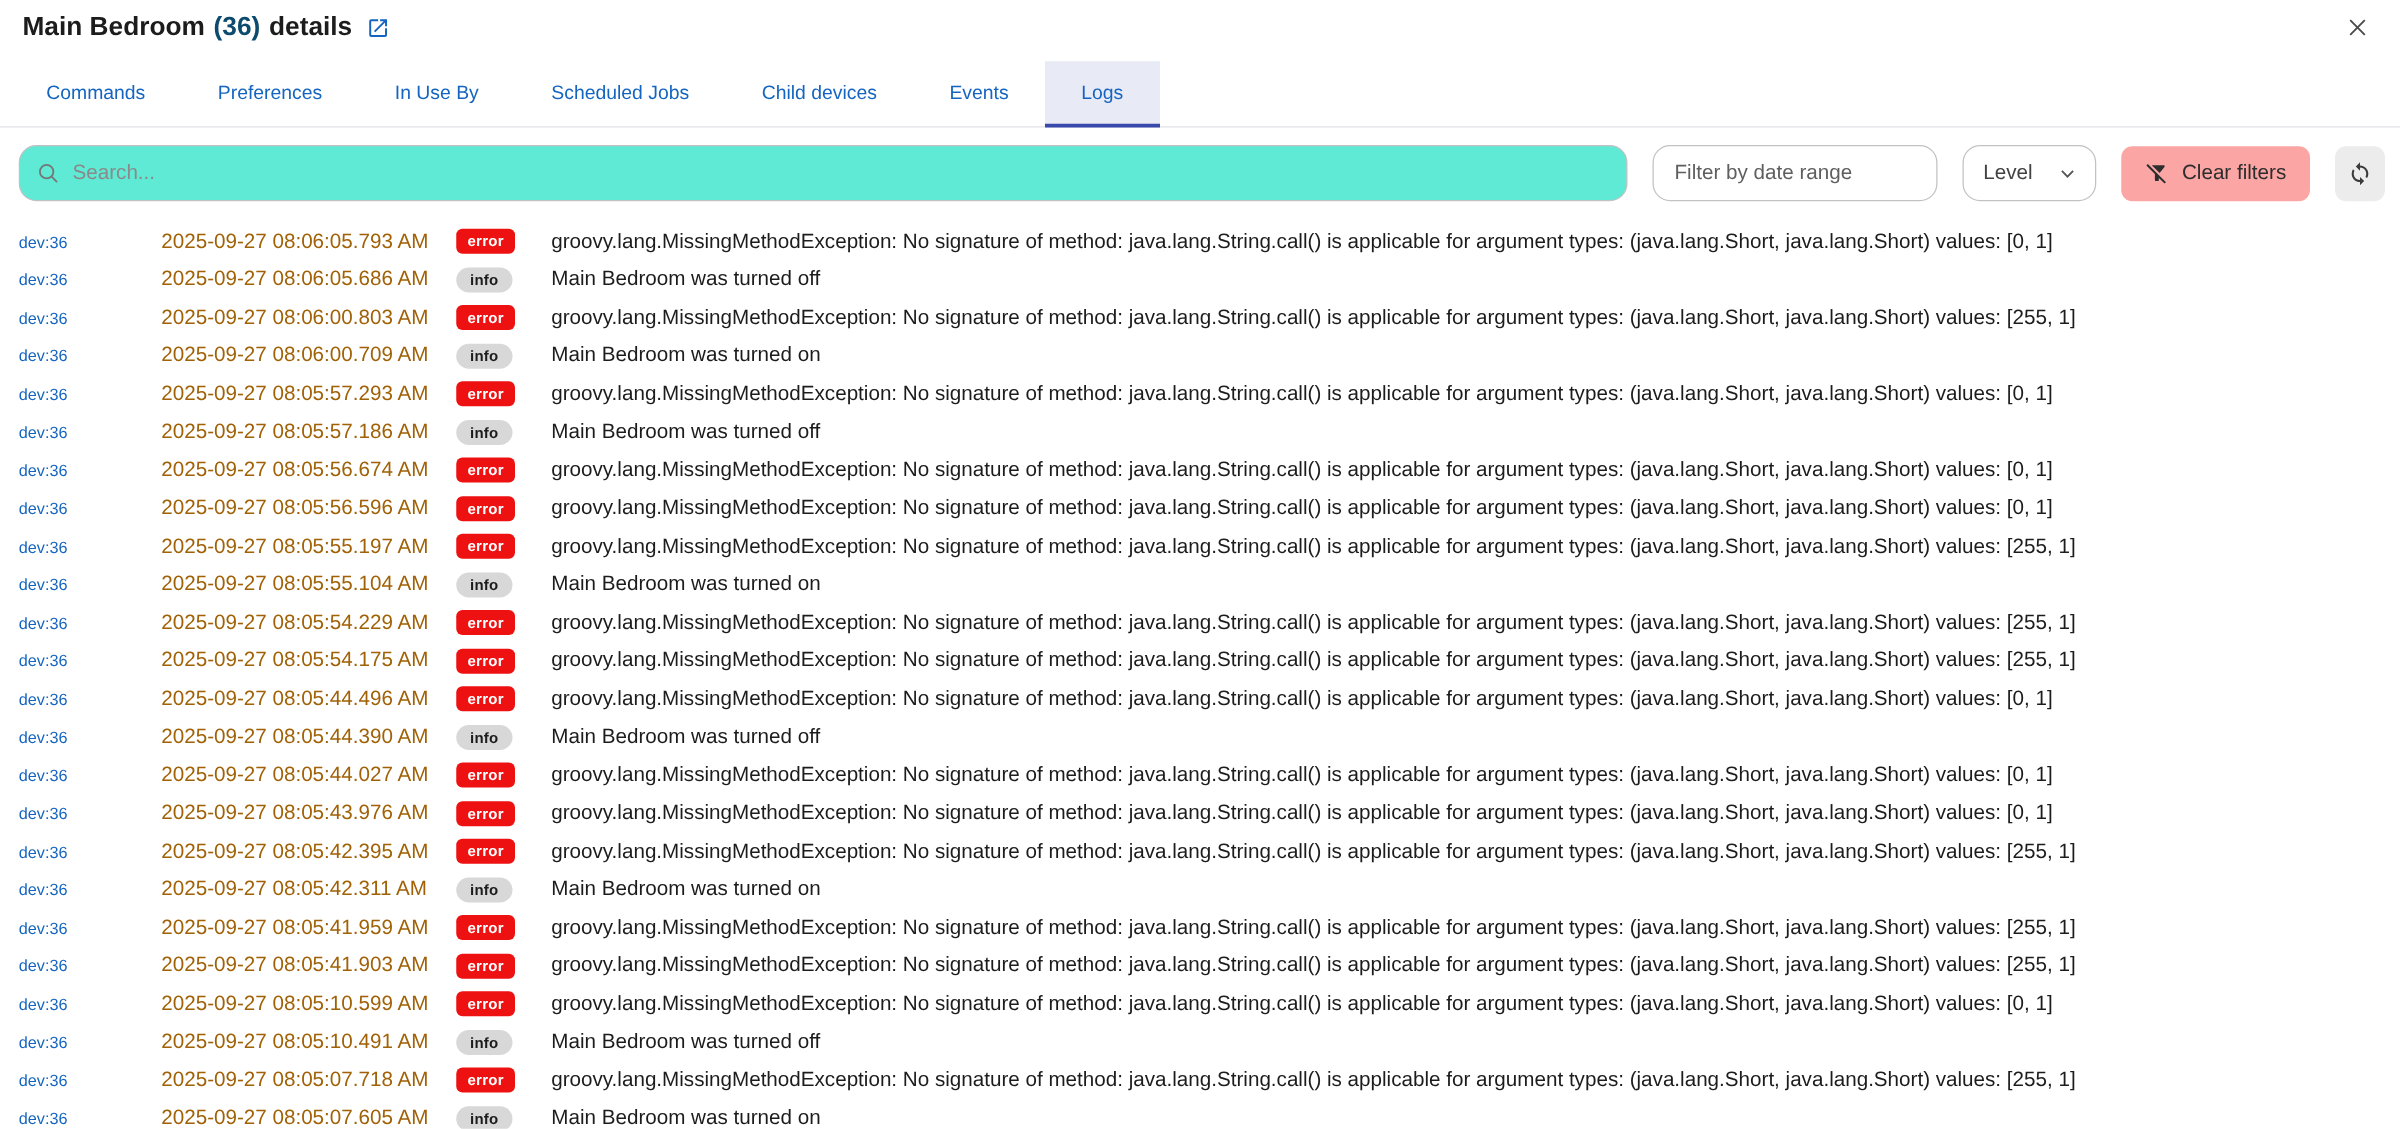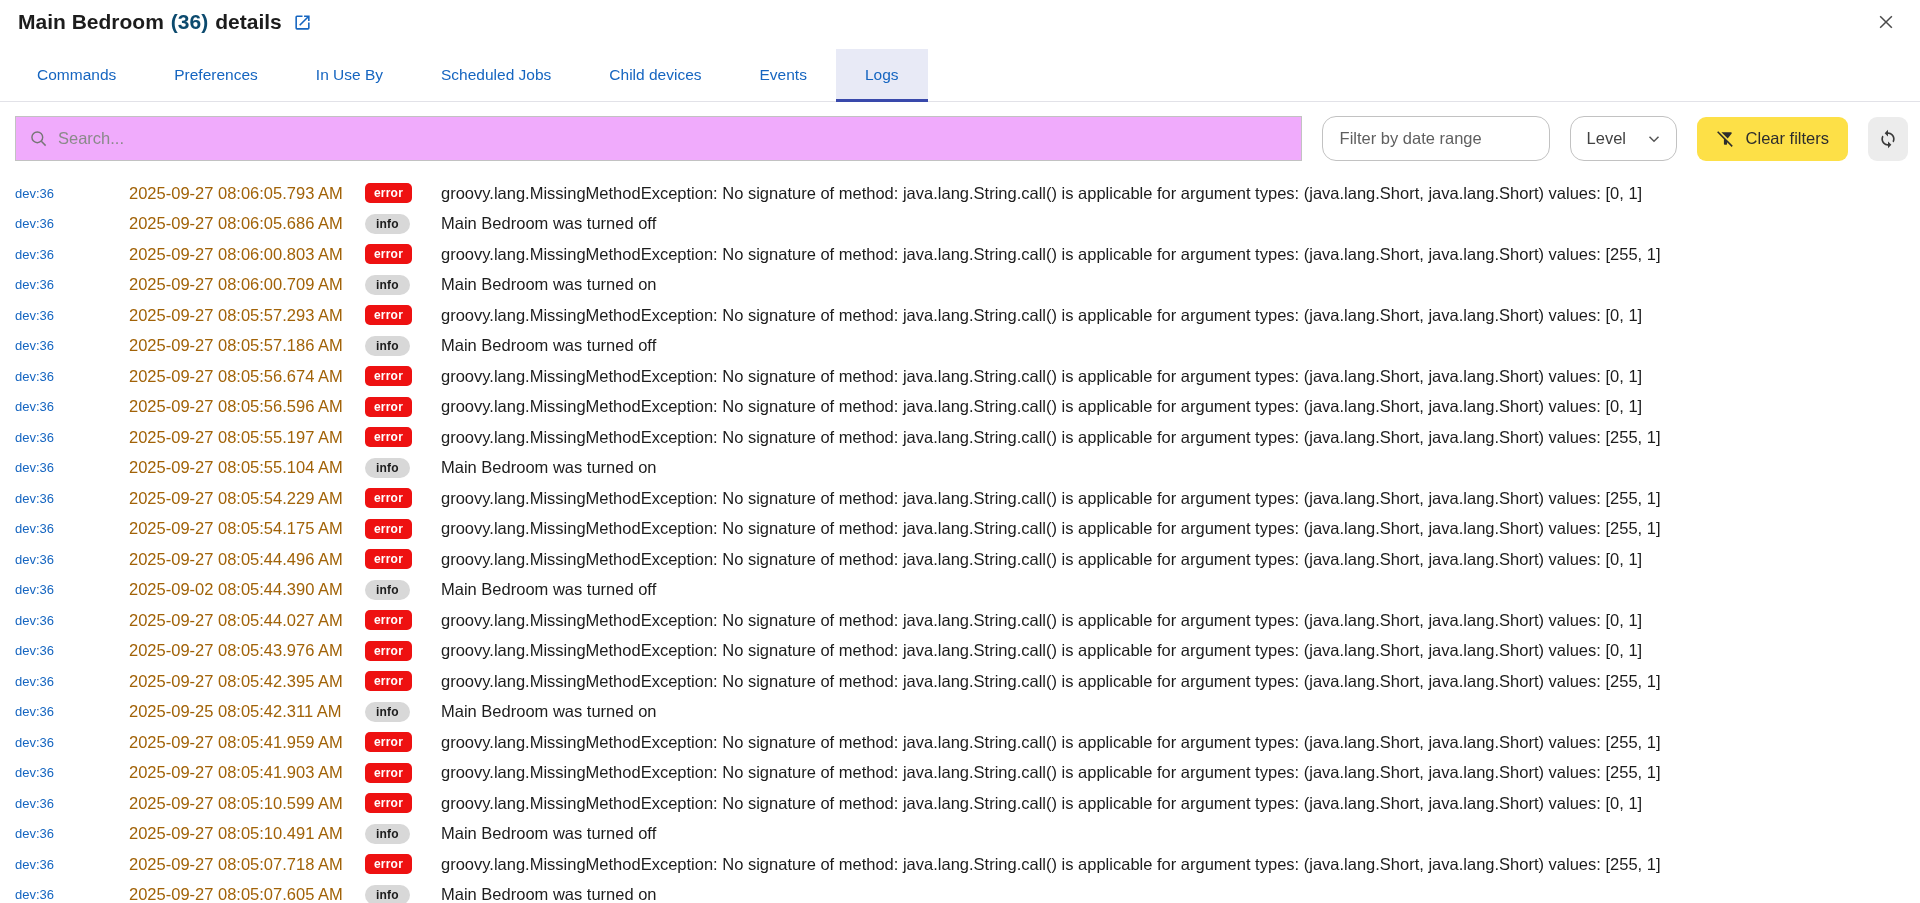--- a/index.html
+++ b/index.html
@@ -31,40 +31,40 @@
   }
   .tab.active { background:var(--tab-active-bg); }
   .tab.active::after {
     content:""; position:absolute; left:0; right:0; bottom:-1px; height:3px;
     background:var(--tab-active-underline);
   }
 
   
   .filter-row { display:flex; align-items:center; padding:14px 12px 10px 15px; gap:20px; }
   .search-box {
-    flex:1; height:45px; border:1px solid #c2c2c2; border-radius:0;
-    display:flex; align-items:center; padding:0 13px; gap:10px; background:#f0abfc;
+    flex:1; height:45px; border:1px solid #c2c2c2; border-radius:14px;
+    display:flex; align-items:center; padding:0 13px; gap:10px; background:#5eead4;
   }
   .search-box input, .date-box input {
     border:none; outline:none; flex:1; font-size:16.5px; background:transparent;
     font-family:"Liberation Sans", sans-serif; color:#333;
   }
   .search-box input::placeholder { color:#8a8a8a; }
   .date-box {
     width:228px; height:45px; border:1px solid #c2c2c2; border-radius:14px;
     display:flex; align-items:center; padding:0 17px;
   }
   .date-box input::placeholder { color:#5f5f5f; }
   .level-box {
     width:107px; height:45px; border:1px solid #c2c2c2; border-radius:14px;
     display:flex; align-items:center; justify-content:space-between; padding:0 13px 0 16px;
     font-size:16.5px; color:#424242; cursor:pointer;
   }
   .clear-btn {
-    height:44px; background:#fde047; border:none; border-radius:9px; padding:0 19px;
+    height:44px; background:#fca5a5; border:none; border-radius:9px; padding:0 19px;
     font-size:16.5px; color:#2d2d2d; display:flex; align-items:center; gap:11px;
     cursor:pointer; font-family:"Liberation Sans", sans-serif; white-space:nowrap;
   }
   .refresh-btn {
     width:40px; height:44px; background:#ececec; border:none; border-radius:9px;
     display:flex; align-items:center; justify-content:center; cursor:pointer;
   }
 
   
   .log-rows { padding-top:7px; }
@@ -267,21 +267,21 @@
     <a class="dev-link">dev:36</a>
     <span class="timestamp">2025-09-27 08:05:44.496 AM</span>
     <span class="badge-cell">
         <span class="badge error">error</span>
       </span>
     <span class="message">groovy.lang.MissingMethodException: No signature of method: java.lang.String.call() is applicable for argument types: (java.lang.Short, java.lang.Short) values: [0, 1]</span>
   </div>
 
   <div class="log-row">
     <a class="dev-link">dev:36</a>
-    <span class="timestamp">2025-09-02 08:05:44.390 AM</span>
+    <span class="timestamp">2025-09-27 08:05:44.390 AM</span>
     <span class="badge-cell">
         <span class="badge info">info</span>
       </span>
     <span class="message">Main Bedroom was turned off</span>
   </div>
 
   <div class="log-row">
     <a class="dev-link">dev:36</a>
     <span class="timestamp">2025-09-27 08:05:44.027 AM</span>
     <span class="badge-cell">
@@ -303,21 +303,21 @@
     <a class="dev-link">dev:36</a>
     <span class="timestamp">2025-09-27 08:05:42.395 AM</span>
     <span class="badge-cell">
         <span class="badge error">error</span>
       </span>
     <span class="message">groovy.lang.MissingMethodException: No signature of method: java.lang.String.call() is applicable for argument types: (java.lang.Short, java.lang.Short) values: [255, 1]</span>
   </div>
 
   <div class="log-row">
     <a class="dev-link">dev:36</a>
-    <span class="timestamp">2025-09-25 08:05:42.311 AM</span>
+    <span class="timestamp">2025-09-27 08:05:42.311 AM</span>
     <span class="badge-cell">
         <span class="badge info">info</span>
       </span>
     <span class="message">Main Bedroom was turned on</span>
   </div>
 
   <div class="log-row">
     <a class="dev-link">dev:36</a>
     <span class="timestamp">2025-09-27 08:05:41.959 AM</span>
     <span class="badge-cell">

